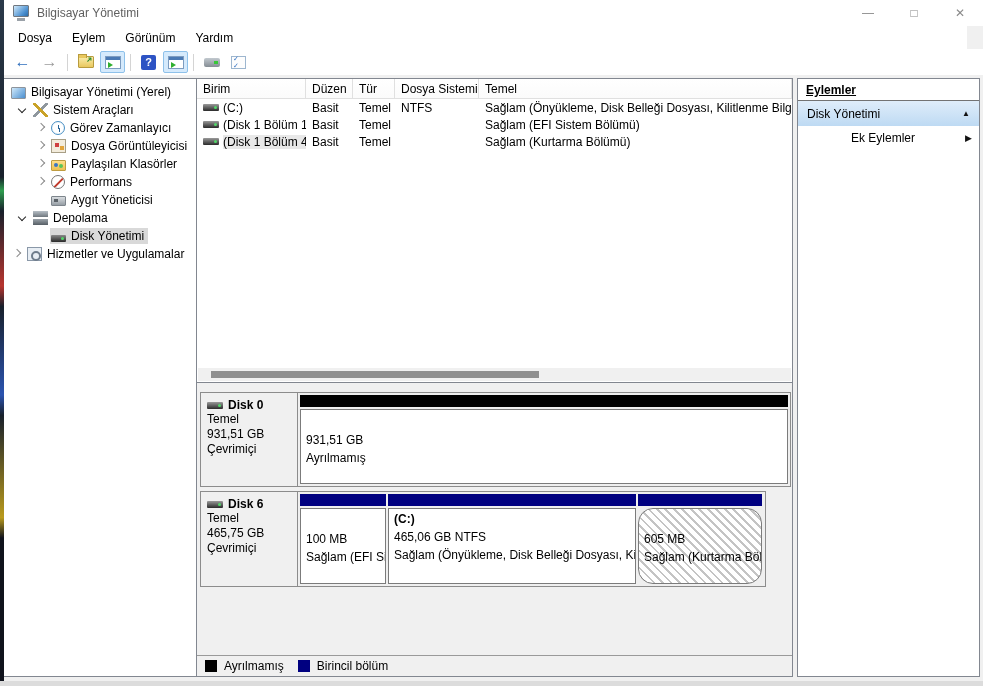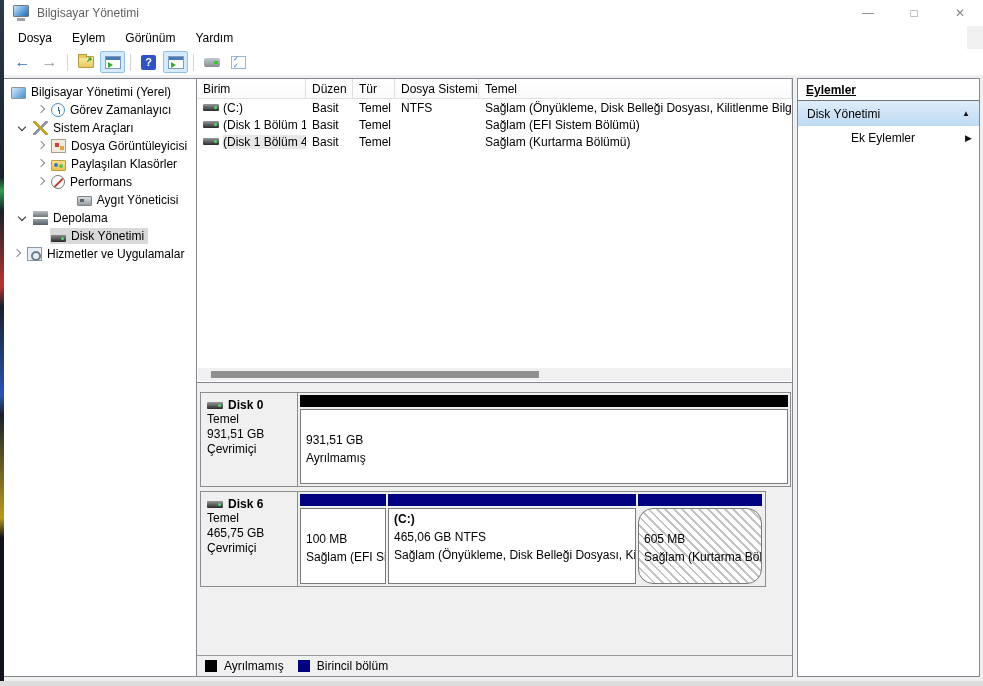--- a/index.html
+++ b/index.html
@@ -180,34 +180,34 @@
       </div>
   </div>
 
   <div id="tree-pane">
       <div class="tree-item" style="padding-left: 6px;">
         <span class="ti-inner">
           <span class="ticon ticon-computer"></span>
           <span>Bilgisayar Yönetimi (Yerel)</span>
         </span>
       </div>
+      <div class="tree-item" style="padding-left: 10px;">
+        <span class="chev down"></span>
+        <span class="ti-inner">
+          <span class="ticon ticon-tools"></span>
+          <span>Sistem Araçları</span>
+        </span>
+      </div>
       <div class="tree-item" style="padding-left: 28px;">
         <span class="chev right"></span>
         <span class="ti-inner">
           <span class="ticon ticon-clock"></span>
           <span>Görev Zamanlayıcı</span>
         </span>
       </div>
-      <div class="tree-item" style="padding-left: 10px;">
-        <span class="chev down"></span>
-        <span class="ti-inner">
-          <span class="ticon ticon-tools"></span>
-          <span>Sistem Araçları</span>
-        </span>
-      </div>
       <div class="tree-item" style="padding-left: 28px;">
         <span class="chev right"></span>
         <span class="ti-inner">
           <span class="ticon ticon-eventlog"></span>
           <span>Dosya Görüntüleyicisi</span>
         </span>
       </div>
       <div class="tree-item" style="padding-left: 28px;">
         <span class="chev right"></span>
         <span class="ti-inner">
@@ -215,21 +215,21 @@
           <span>Paylaşılan Klasörler</span>
         </span>
       </div>
       <div class="tree-item" style="padding-left: 28px;">
         <span class="chev right"></span>
         <span class="ti-inner">
           <span class="ticon ticon-performance"></span>
           <span>Performans</span>
         </span>
       </div>
-      <div class="tree-item" style="padding-left: 28px; justify-content: center;">
+      <div class="tree-item" style="padding-left: 28px;">
         <span class="chev"></span>
         <span class="ti-inner">
           <span class="ticon ticon-device"></span>
           <span>Aygıt Yöneticisi</span>
         </span>
       </div>
       <div class="tree-item" style="padding-left: 10px;">
         <span class="chev down"></span>
         <span class="ti-inner">
           <span class="ticon ticon-storage"></span>

